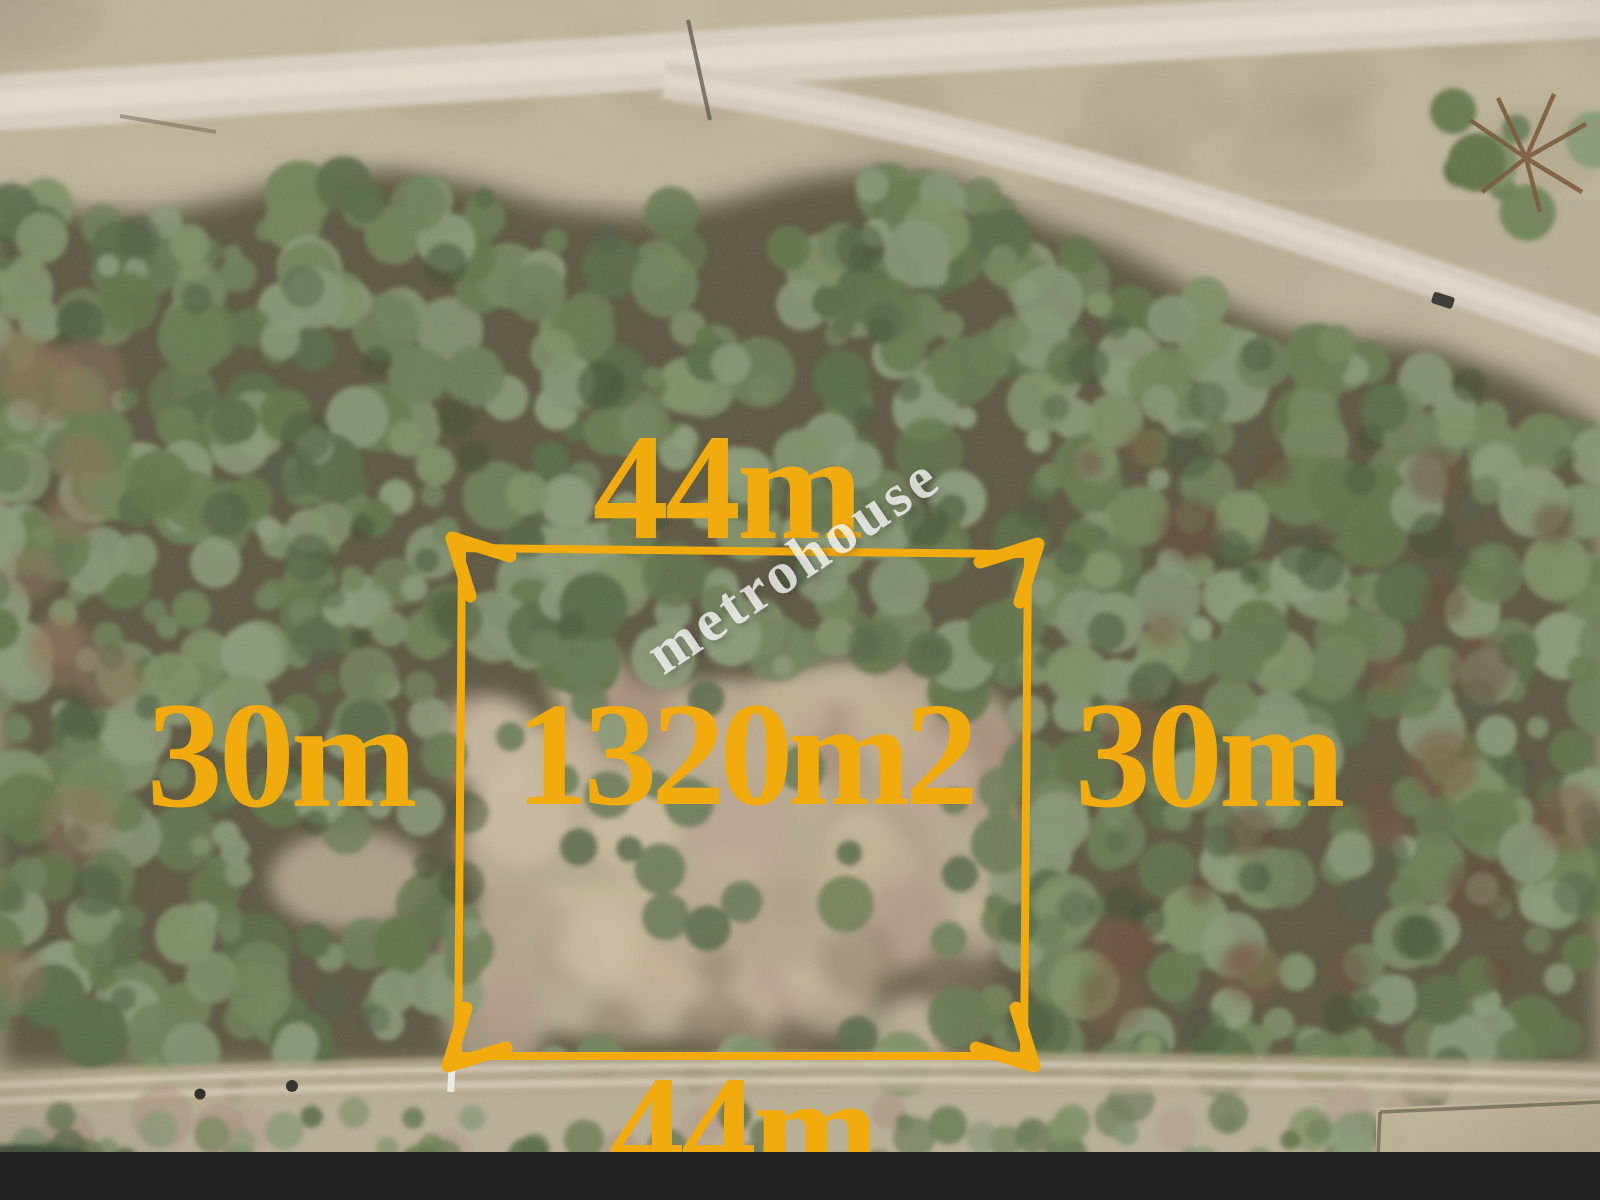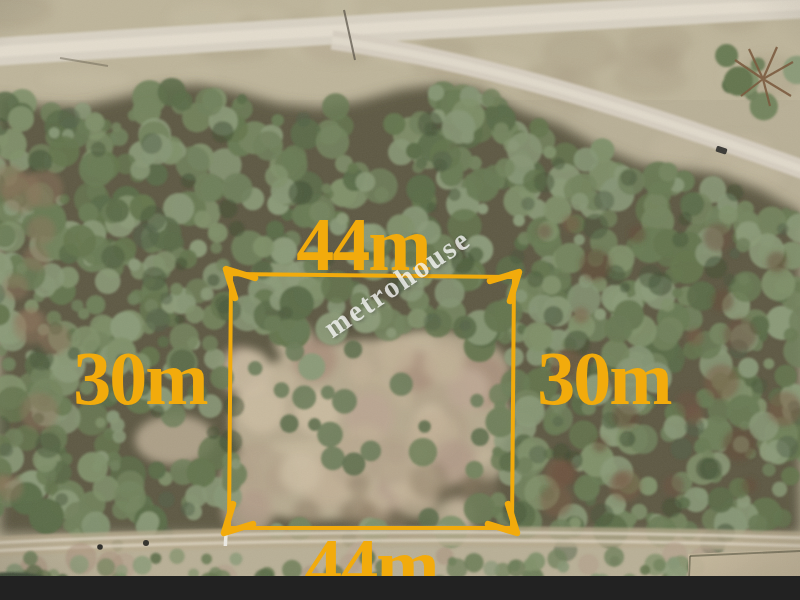--- a/index.html
+++ b/index.html
@@ -1400,17 +1400,18 @@
       <line x1="229" y1="528" x2="224" y2="533" stroke-width="4" stroke="#F2AB0C"></line>
       <polyline points="235,298 226,269 255,278" stroke-width="6.5" stroke="#F2AB0C"></polyline>
       <polyline points="490,281 519,272 510,301" stroke-width="6.5" stroke="#F2AB0C"></polyline>
       <polyline points="488,524 517,533 508,504" stroke-width="6.5" stroke="#F2AB0C"></polyline>
       <polyline points="253,524 224,533 233,504" stroke-width="6.5" stroke="#F2AB0C"></polyline>
     </g>
   </svg>
 
   <div class="dim-label" style="left: 363px; top: 244px; color: rgb(242, 171, 12);">44m</div>
   <div class="dim-label" style="left: 140px; top: 378px; color: rgb(242, 171, 12);">30m</div>
+  <div class="dim-label" id="lab-area" style="left: 372px; top: 378px; color: rgb(242, 171, 12);">1320m2</div>
   <div class="dim-label" style="left: 604px; top: 378px; color: rgb(242, 171, 12);">30m</div>
   <div class="dim-label" style="left: 371px; top: 565px; color: rgb(242, 171, 12);">44m</div>
 
   <div id="watermark" style="color: rgb(248, 248, 248);">metrohouse</div>
 </div>
 
 </body></html>

